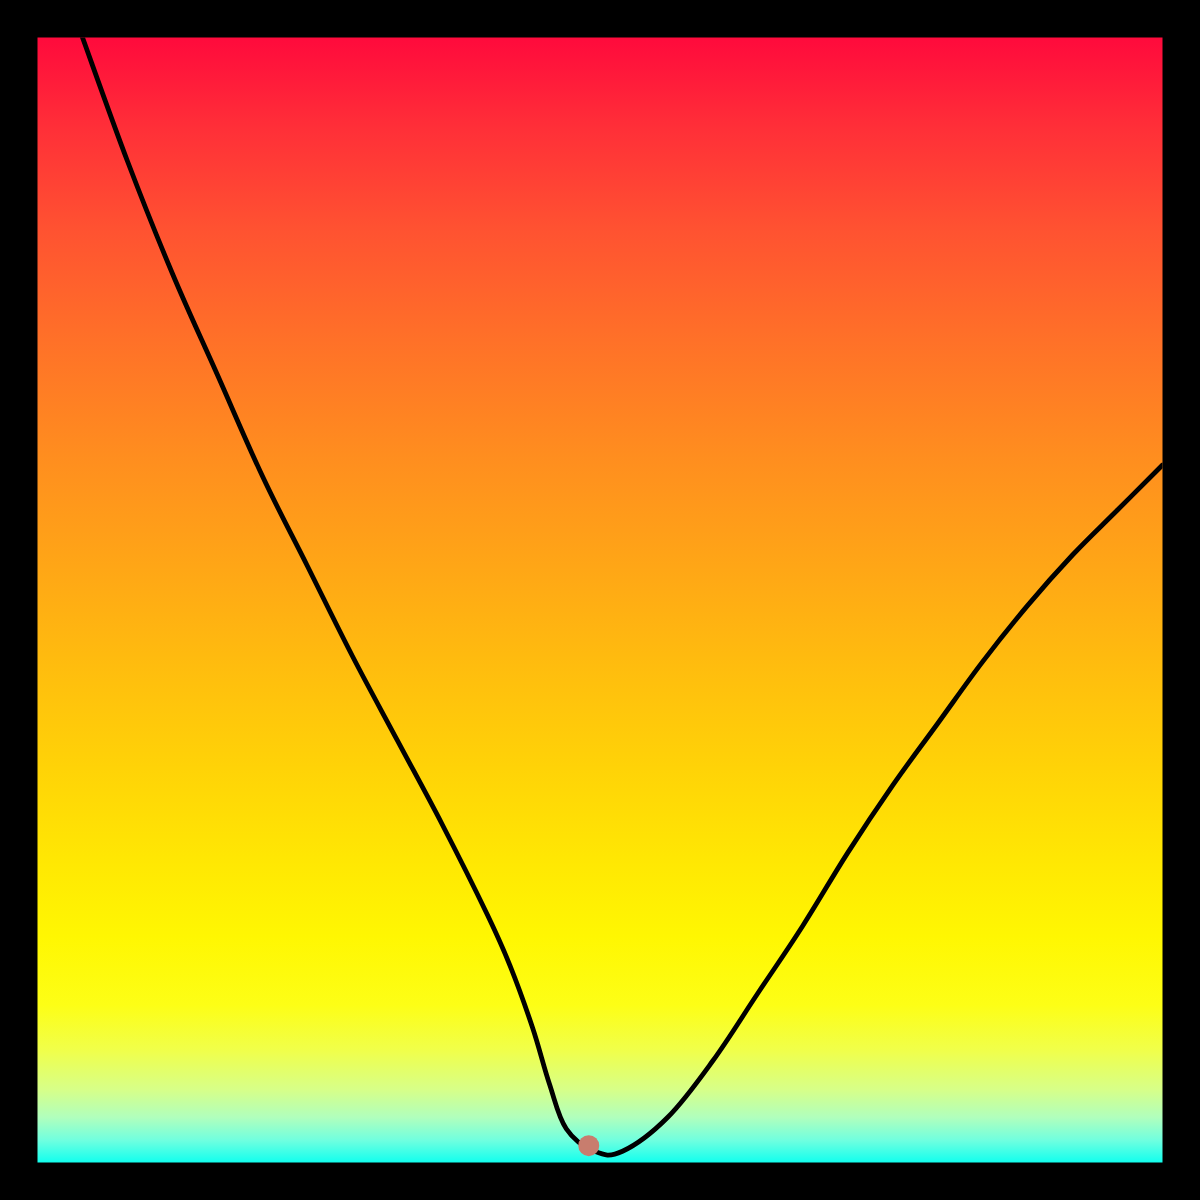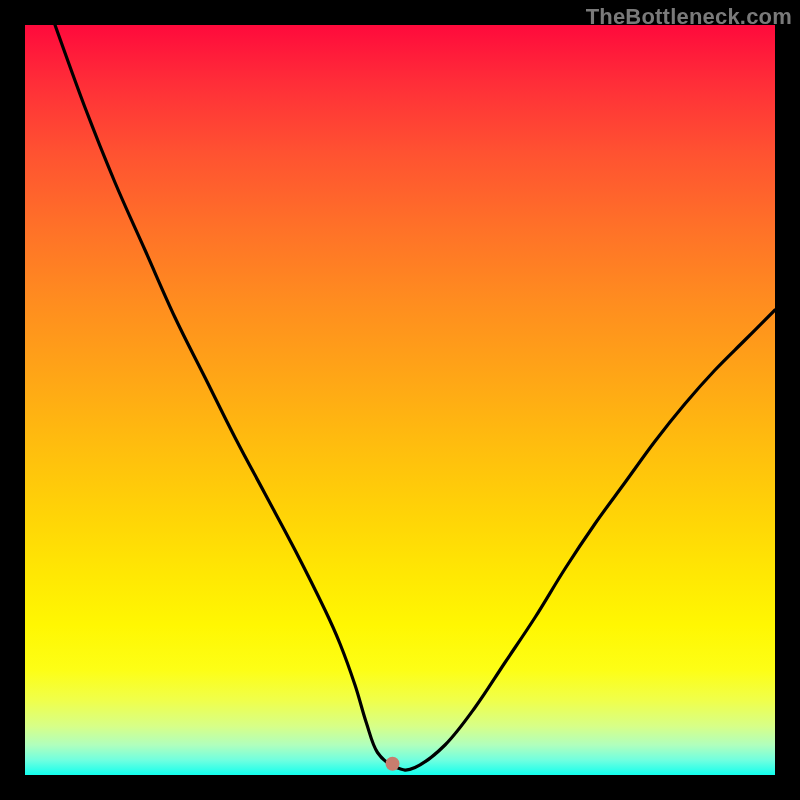--- a/index.html
+++ b/index.html
@@ -50,20 +50,19 @@
     font-size: 22px;
     font-weight: bold;
     color: #7a7a7a;
     letter-spacing: 0.2px;
   }
 </style>
 </head>
 <body>
 
 <div class="chart-container">
-  <div class="watermark">TheBottleneck.com</div>
   <div class="plot-area">
     <svg class="curve-svg" viewBox="0 0 750 750" preserveAspectRatio="none">
       <path id="curve-path" fill="none" stroke="#000" stroke-width="3.2" stroke-linejoin="round" stroke-linecap="round" d="M 30.00 0.00 C 35.40 14.85, 49.20 54.15, 60.00 82.50 C 70.80 110.85, 79.20 131.85, 90.00 157.50 C 100.80 183.15, 109.20 200.70, 120.00 225.00 C 130.80 249.30, 139.20 269.55, 150.00 292.50 C 160.80 315.45, 169.20 330.90, 180.00 352.50 C 190.80 374.10, 199.20 391.57, 210.00 412.50 C 220.80 433.43, 229.20 448.50, 240.00 468.75 C 250.80 489.00, 259.20 504.07, 270.00 525.00 C 280.80 545.92, 291.90 568.13, 300.00 585.00 C 308.10 601.88, 309.60 605.25, 315.00 618.75 C 320.40 632.25, 325.27 645.83, 330.00 660.00 C 334.73 674.17, 337.20 685.35, 341.25 697.50 C 345.30 709.65, 347.10 719.40, 352.50 727.50 C 357.90 735.60, 364.50 739.80, 371.25 742.50 C 378.00 745.20, 381.22 746.55, 390.00 742.50 C 398.78 738.45, 409.20 730.80, 420.00 720.00 C 430.80 709.20, 439.20 697.35, 450.00 682.50 C 460.80 667.65, 469.20 653.70, 480.00 637.50 C 490.80 621.30, 499.20 609.38, 510.00 592.50 C 520.80 575.63, 529.20 560.63, 540.00 543.75 C 550.80 526.88, 559.20 514.27, 570.00 498.75 C 580.80 483.23, 589.20 472.35, 600.00 457.50 C 610.80 442.65, 619.20 430.43, 630.00 416.25 C 640.80 402.07, 649.20 391.57, 660.00 378.75 C 670.80 365.93, 679.20 356.47, 690.00 345.00 C 700.80 333.53, 709.20 325.80, 720.00 315.00 C 730.80 304.20, 744.60 290.40, 750.00 285.00"></path>
       <circle id="marker-dot" cx="367.50" cy="738.75" r="7" fill="#c87d6e"></circle>
     </svg>
   </div>
 </div>
 
 </body></html>

